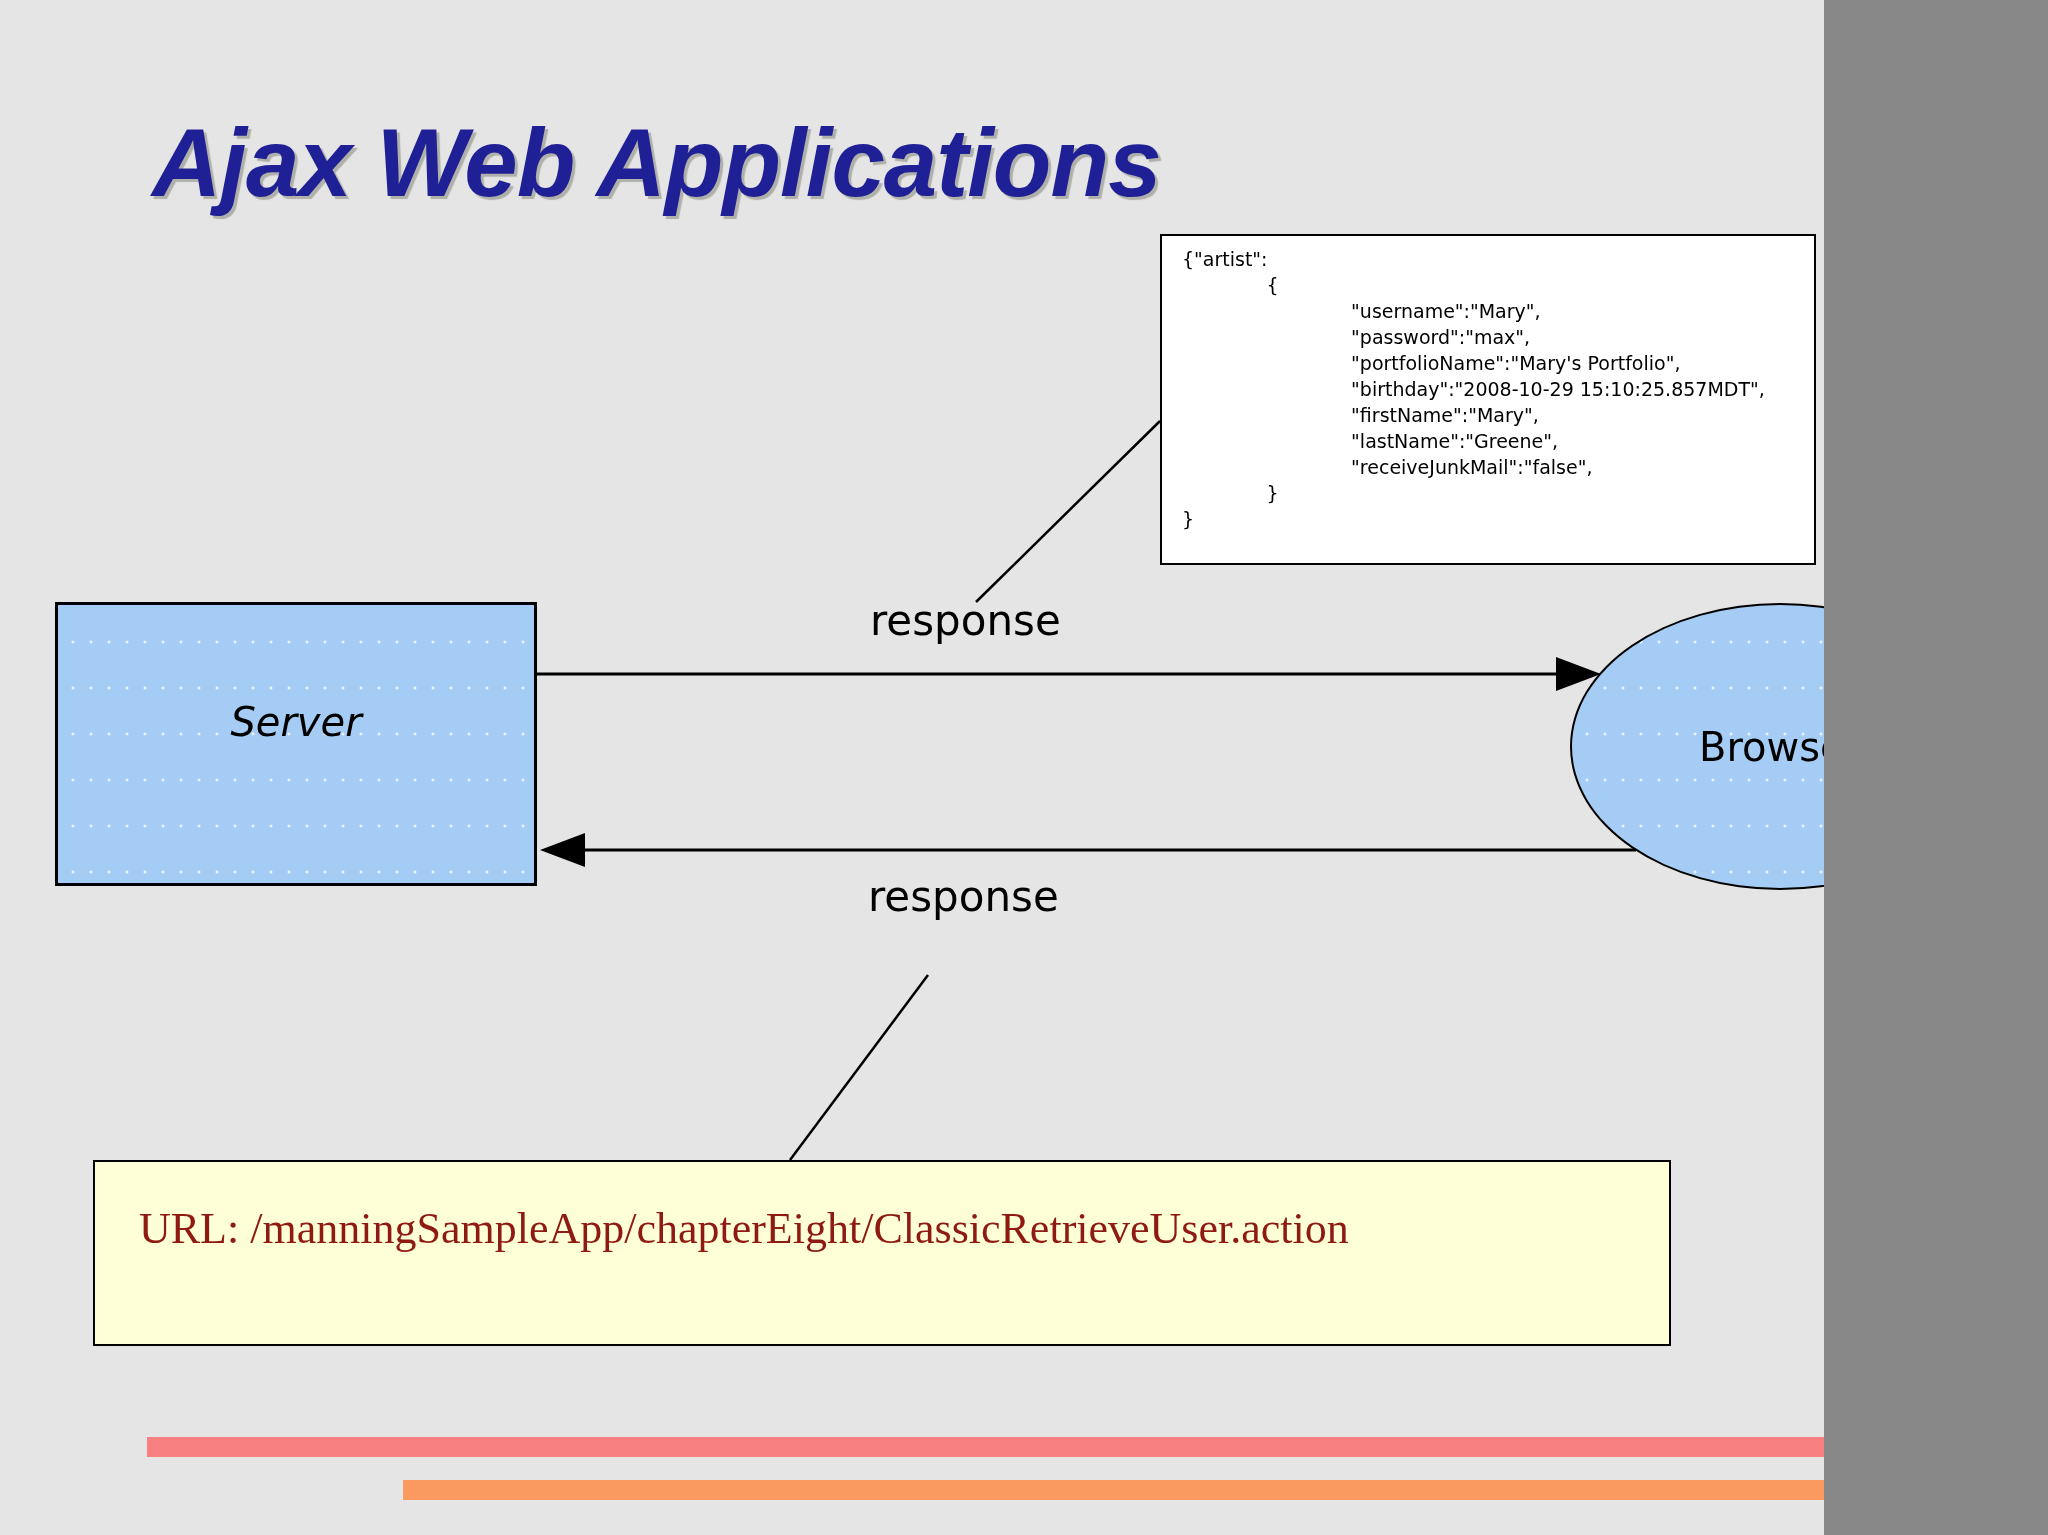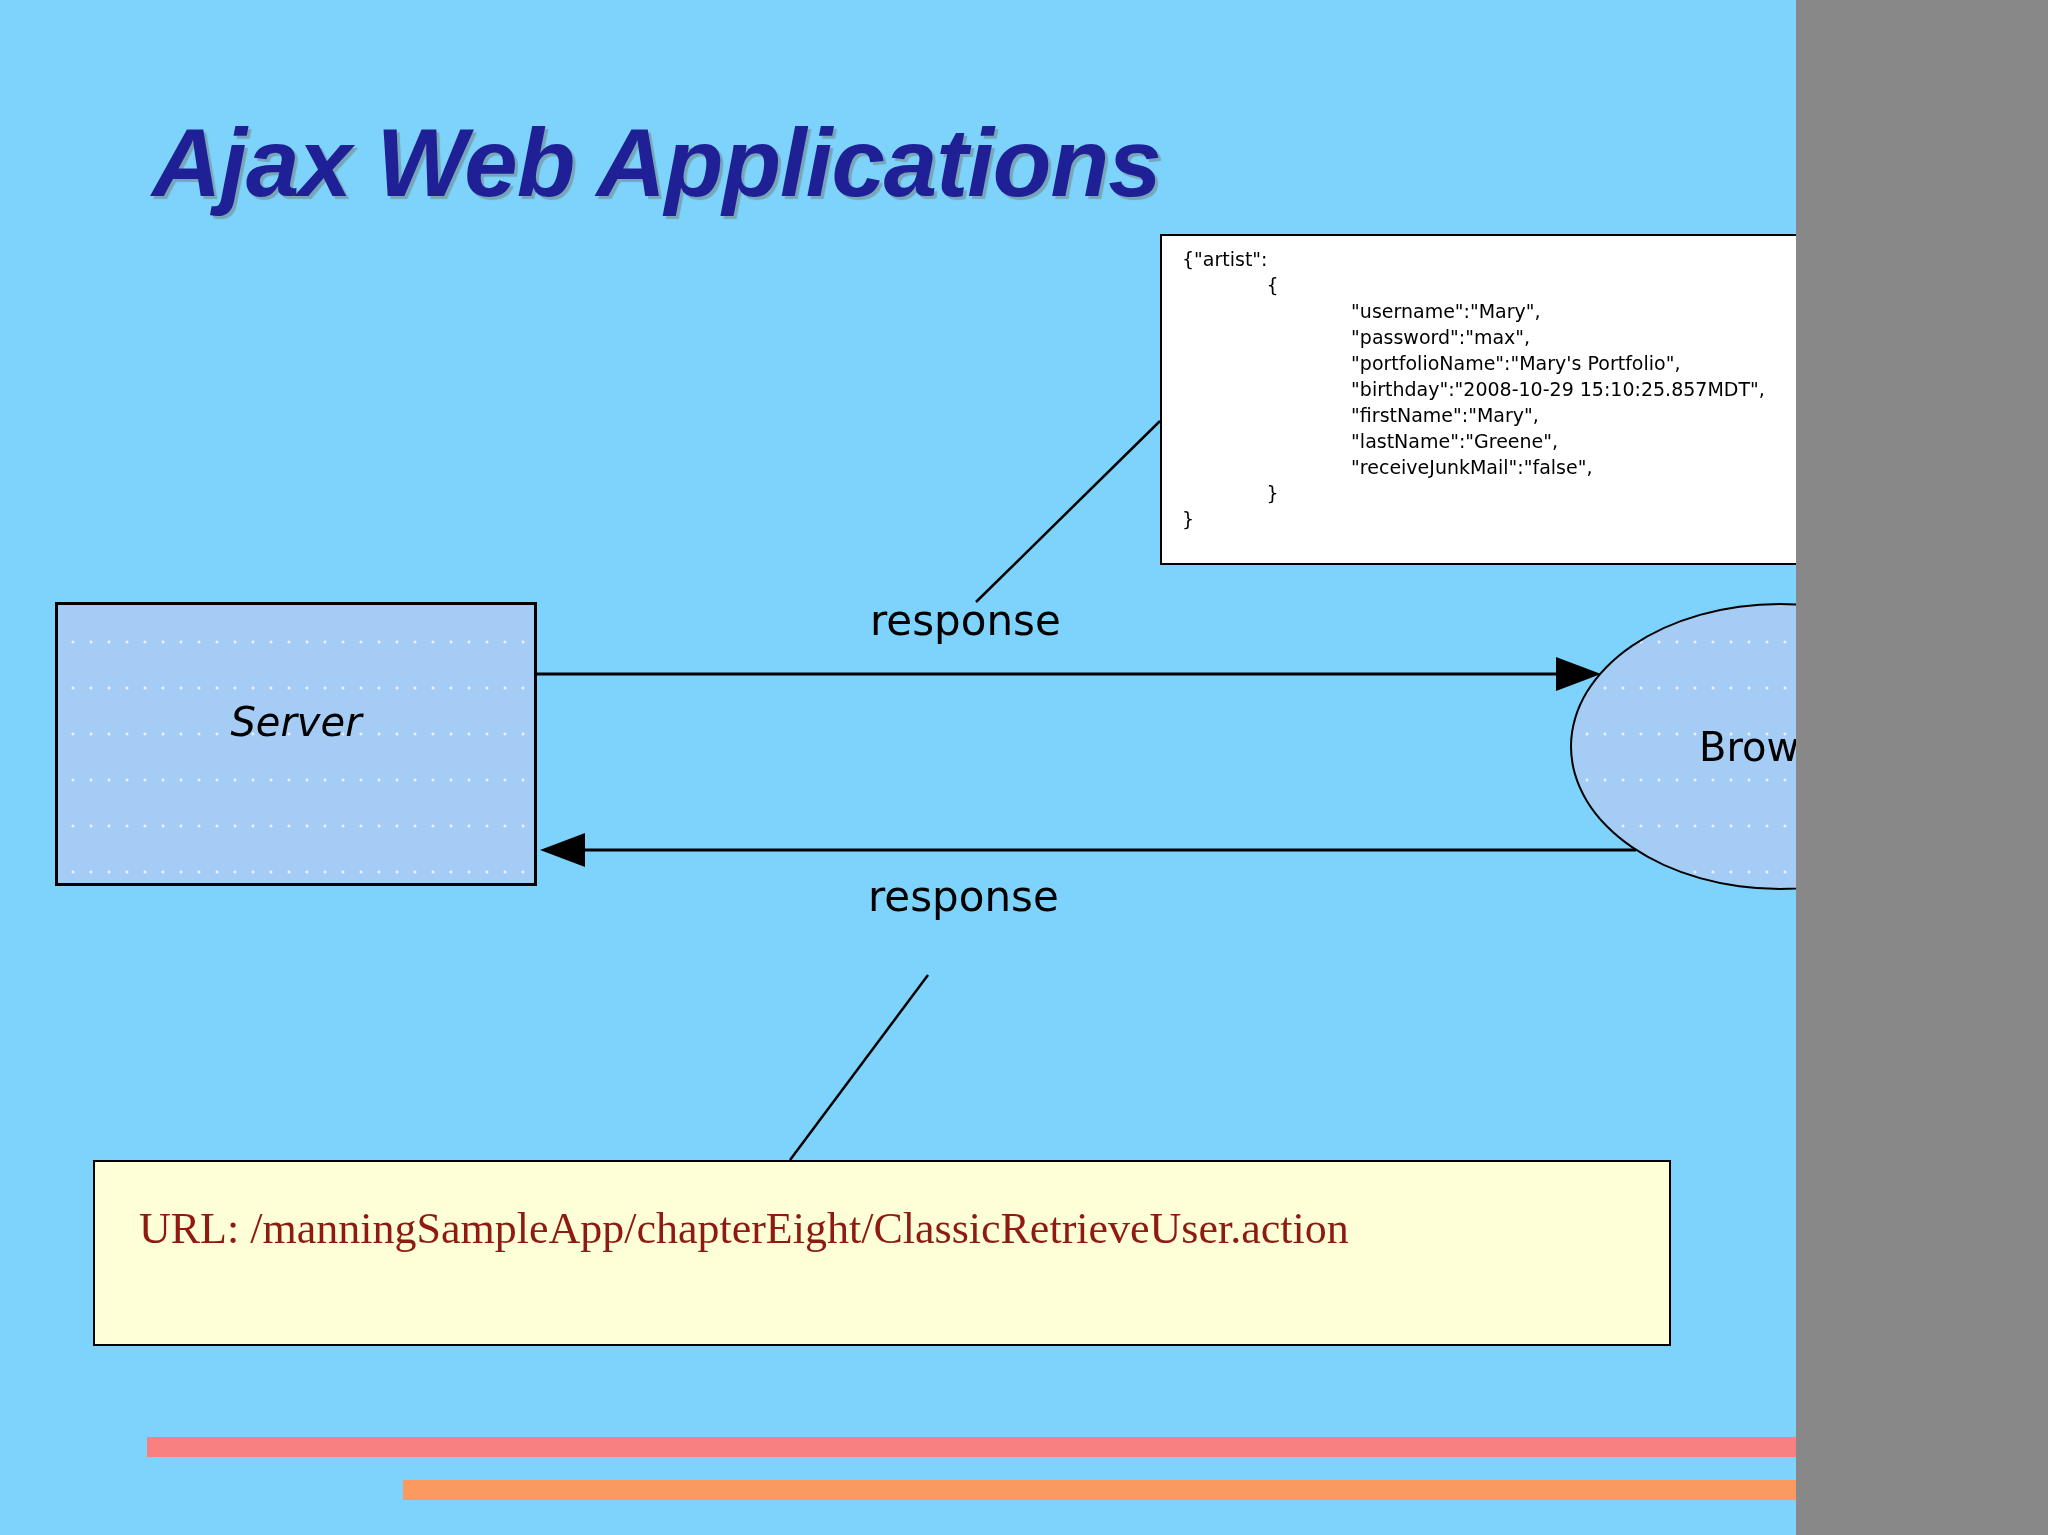--- a/index.html
+++ b/index.html
@@ -4,23 +4,24 @@
 <style>
   html, body {
     margin: 0;
     padding: 0;
     background: #888;
   }
   .slide {
     position: relative;
     width: 1796px;
     height: 1535px;
-    background: #7dd3fc;
+    background: #e5e5e5;
     overflow: hidden;
     font-family: "DejaVu Sans", sans-serif;
+    padding-left: 28px;
   }
 
   
   .slide-title {
     position: absolute;
     left: 152px;
     top: 108px;
     margin: 0;
     font-family: "Liberation Sans", sans-serif;
     font-size: 96px;

